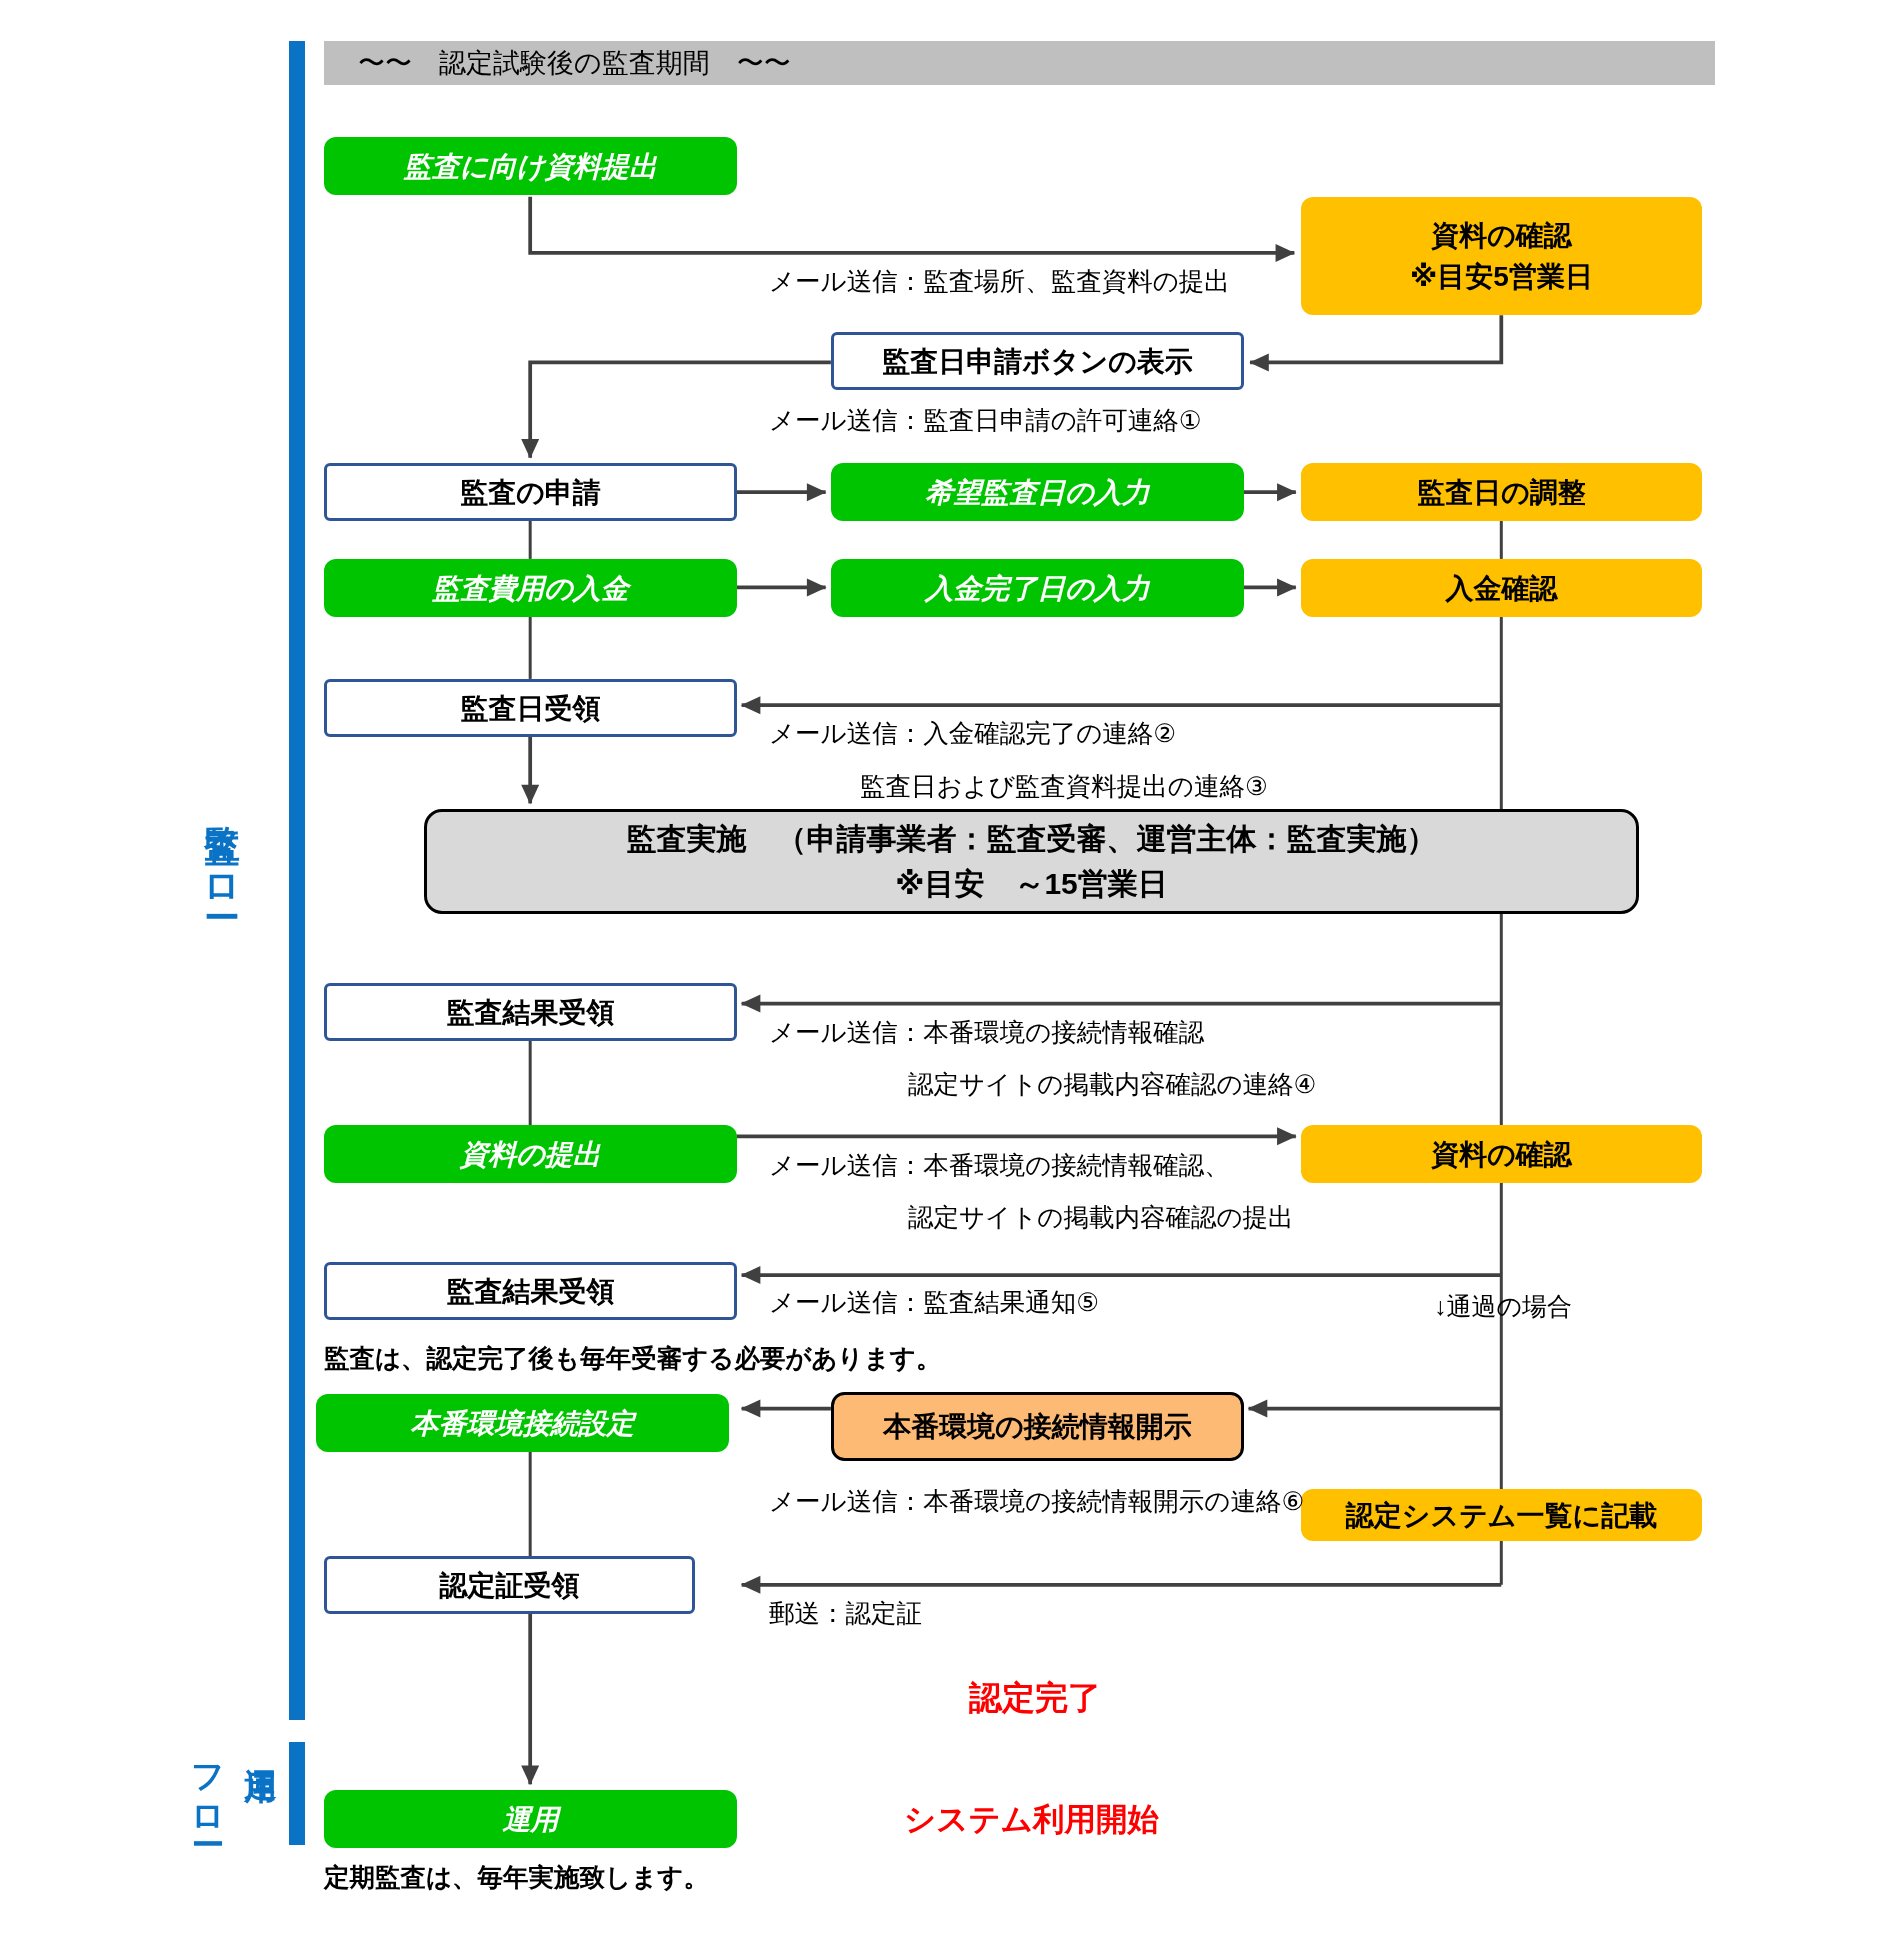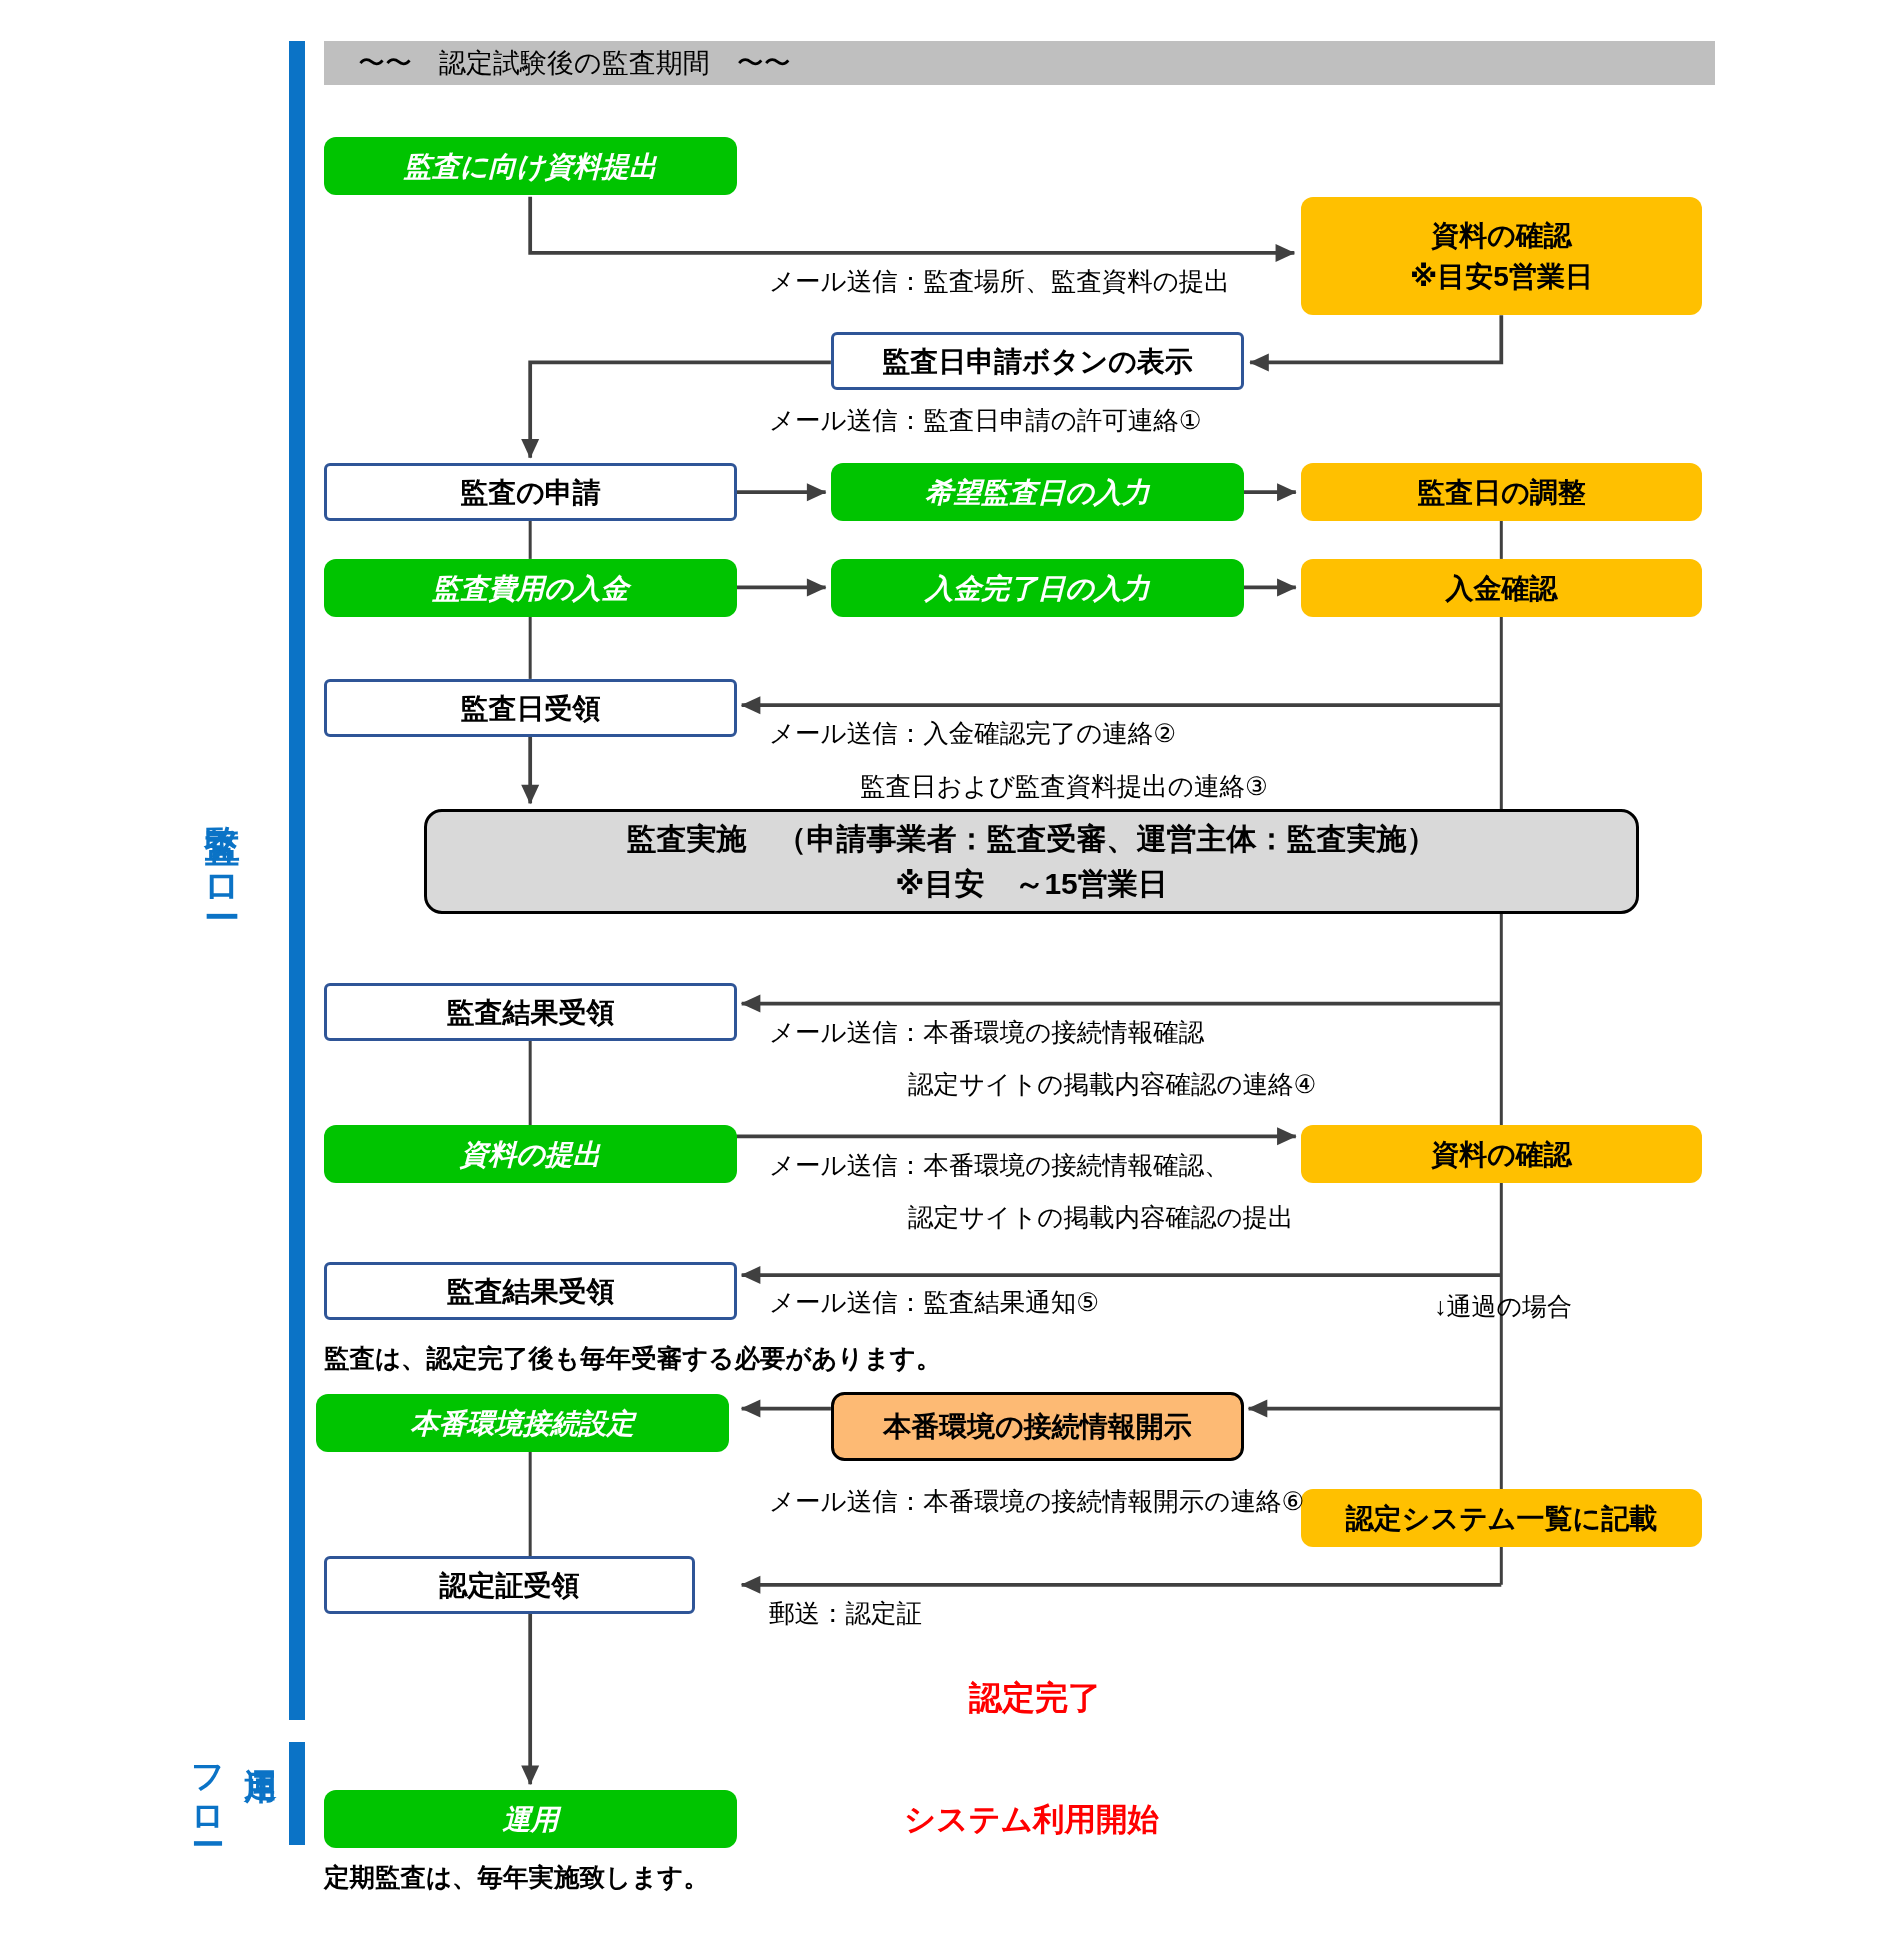--- a/index.html
+++ b/index.html
@@ -112,21 +112,21 @@
   <div class="box whiteblue" style="left:324px;top:983px;width:413px;height:58px;">監査結果受領</div>
 
   <div class="box green" style="left:324px;top:1125px;width:413px;height:58px;">資料の提出</div>
   <div class="box orange" style="left:1301px;top:1125px;width:401px;height:58px;">資料の確認</div>
 
   <div class="box whiteblue" style="left:324px;top:1262px;width:413px;height:58px;">監査結果受領</div>
 
   <div class="box green" style="left:316px;top:1394px;width:413px;height:58px;">本番環境接続設定</div>
   <div class="box whiteblack" style="left:831px;top:1392px;width:413px;height:69px;">本番環境の接続情報開示</div>
 
-  <div class="box orange" style="left:1301px;top:1489px;width:401px;height:58px;">認定システム一覧に記載</div>
+  <div class="box orange" style="left:1301px;top:1489px;width:401px;height:52px;">認定システム一覧に記載</div>
 
   <div class="box whiteblue" style="left:324px;top:1556px;width:371px;height:58px;">認定証受領</div>
 
   <div class="box green" style="left:324px;top:1790px;width:413px;height:58px;">運用</div>
 
   <div class="lbl" style="left:769px;top:264px;">メール送信：監査場所、監査資料の提出</div>
   <div class="lbl" style="left:769px;top:403px;">メール送信：監査日申請の許可連絡①</div>
   <div class="lbl" style="left:769px;top:716px;">メール送信：入金確認完了の連絡②</div>
   <div class="lbl" style="left:860px;top:769px;">監査日および監査資料提出の連絡③</div>
   <div class="lbl" style="left:769px;top:1015px;">メール送信：本番環境の接続情報確認</div>

